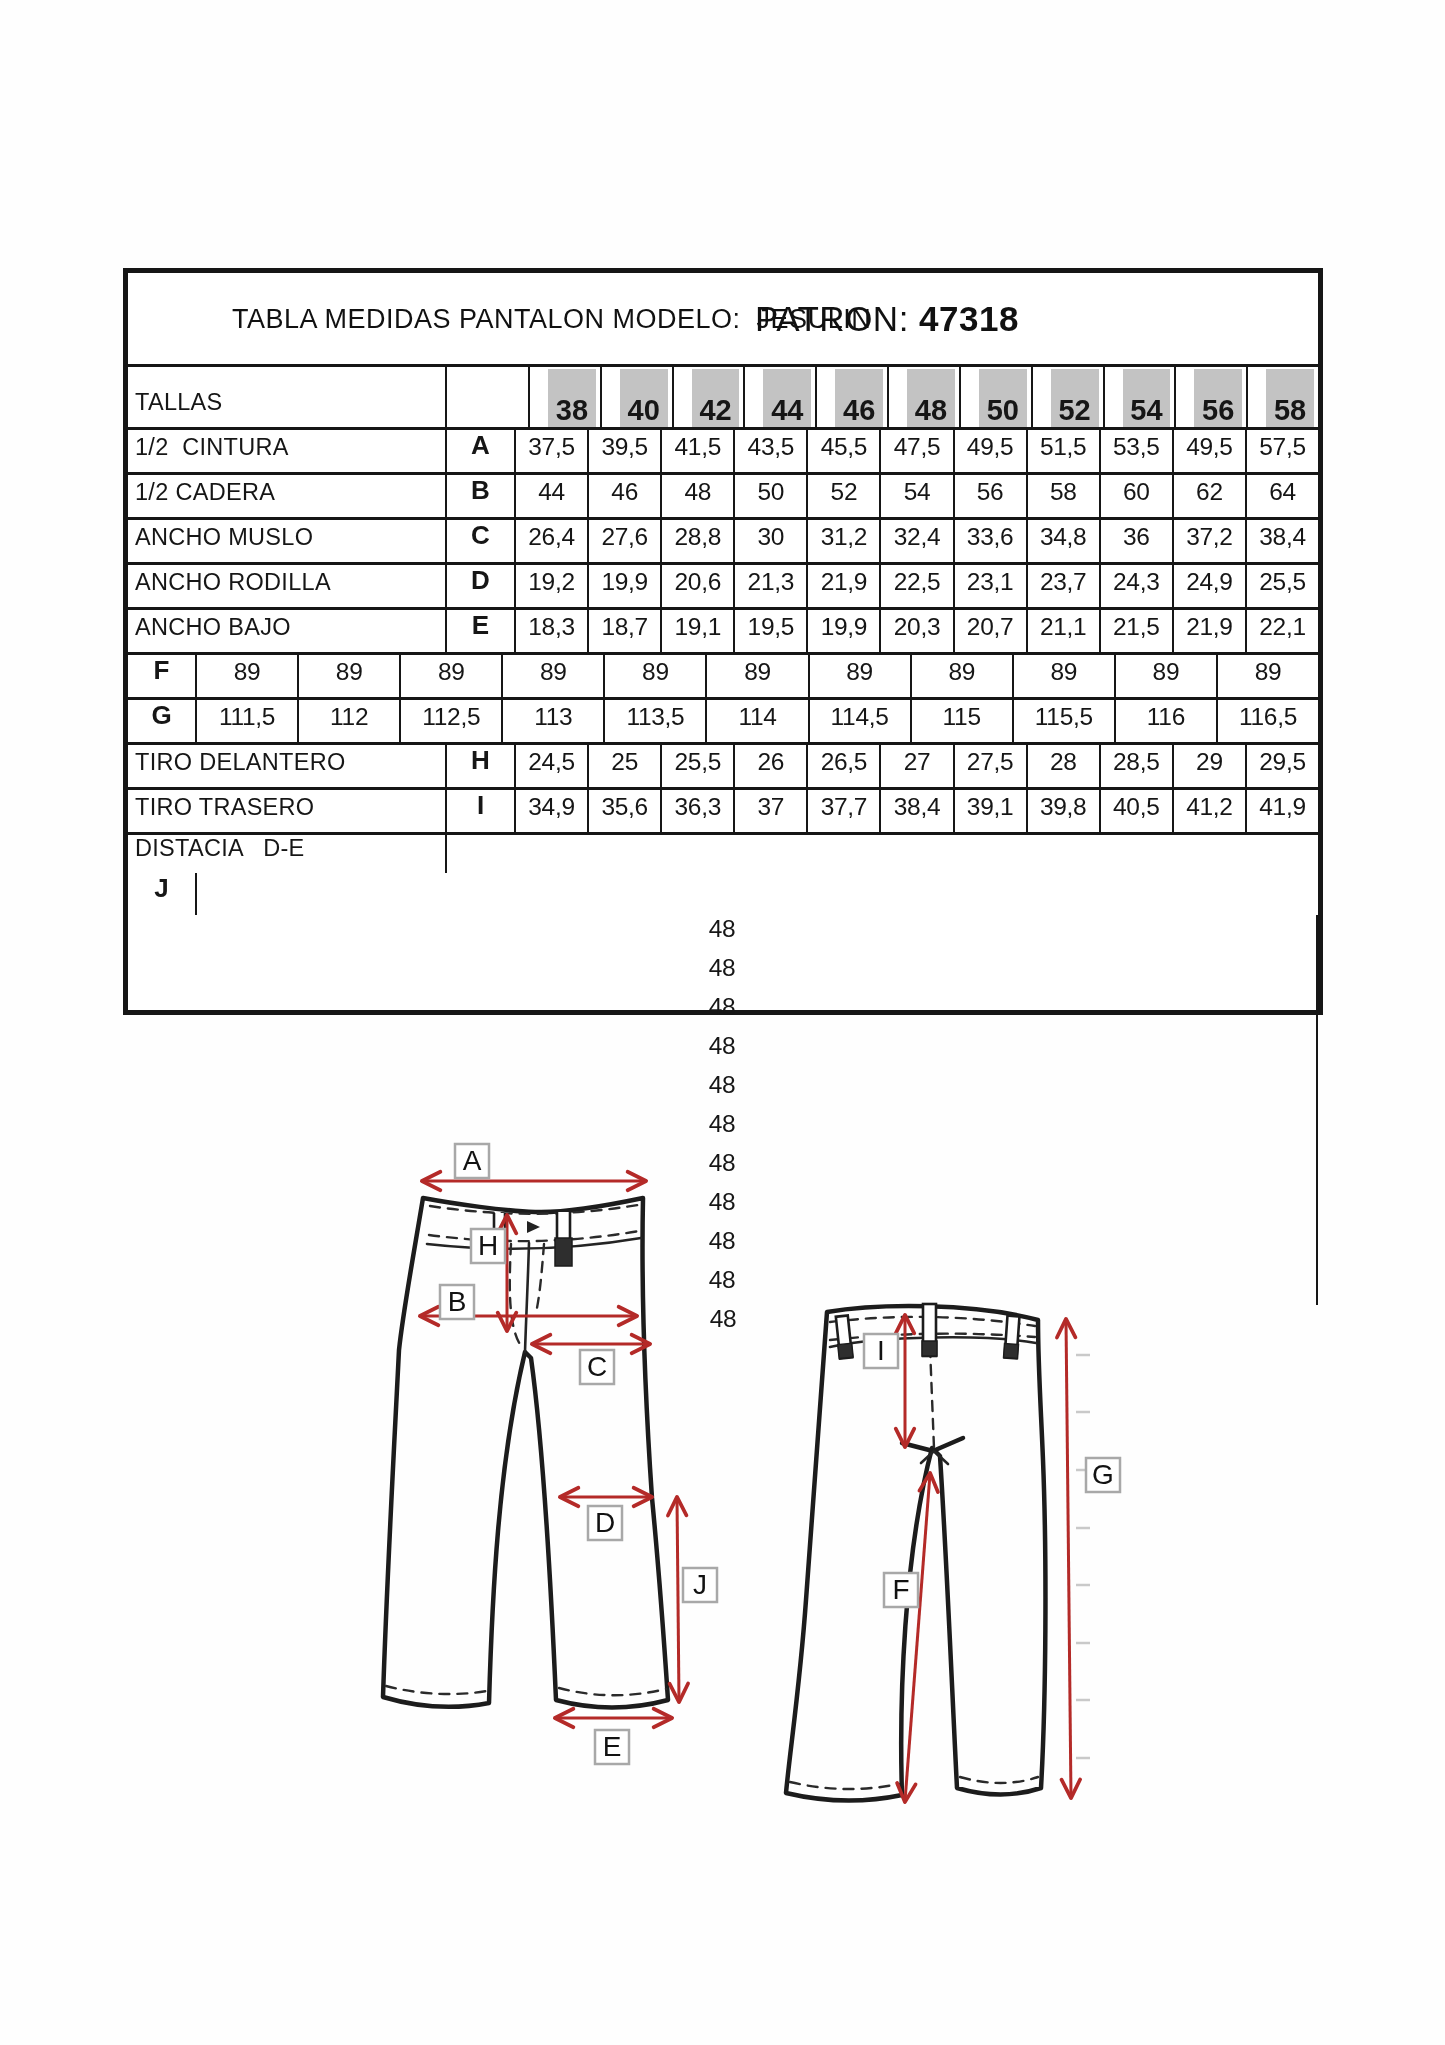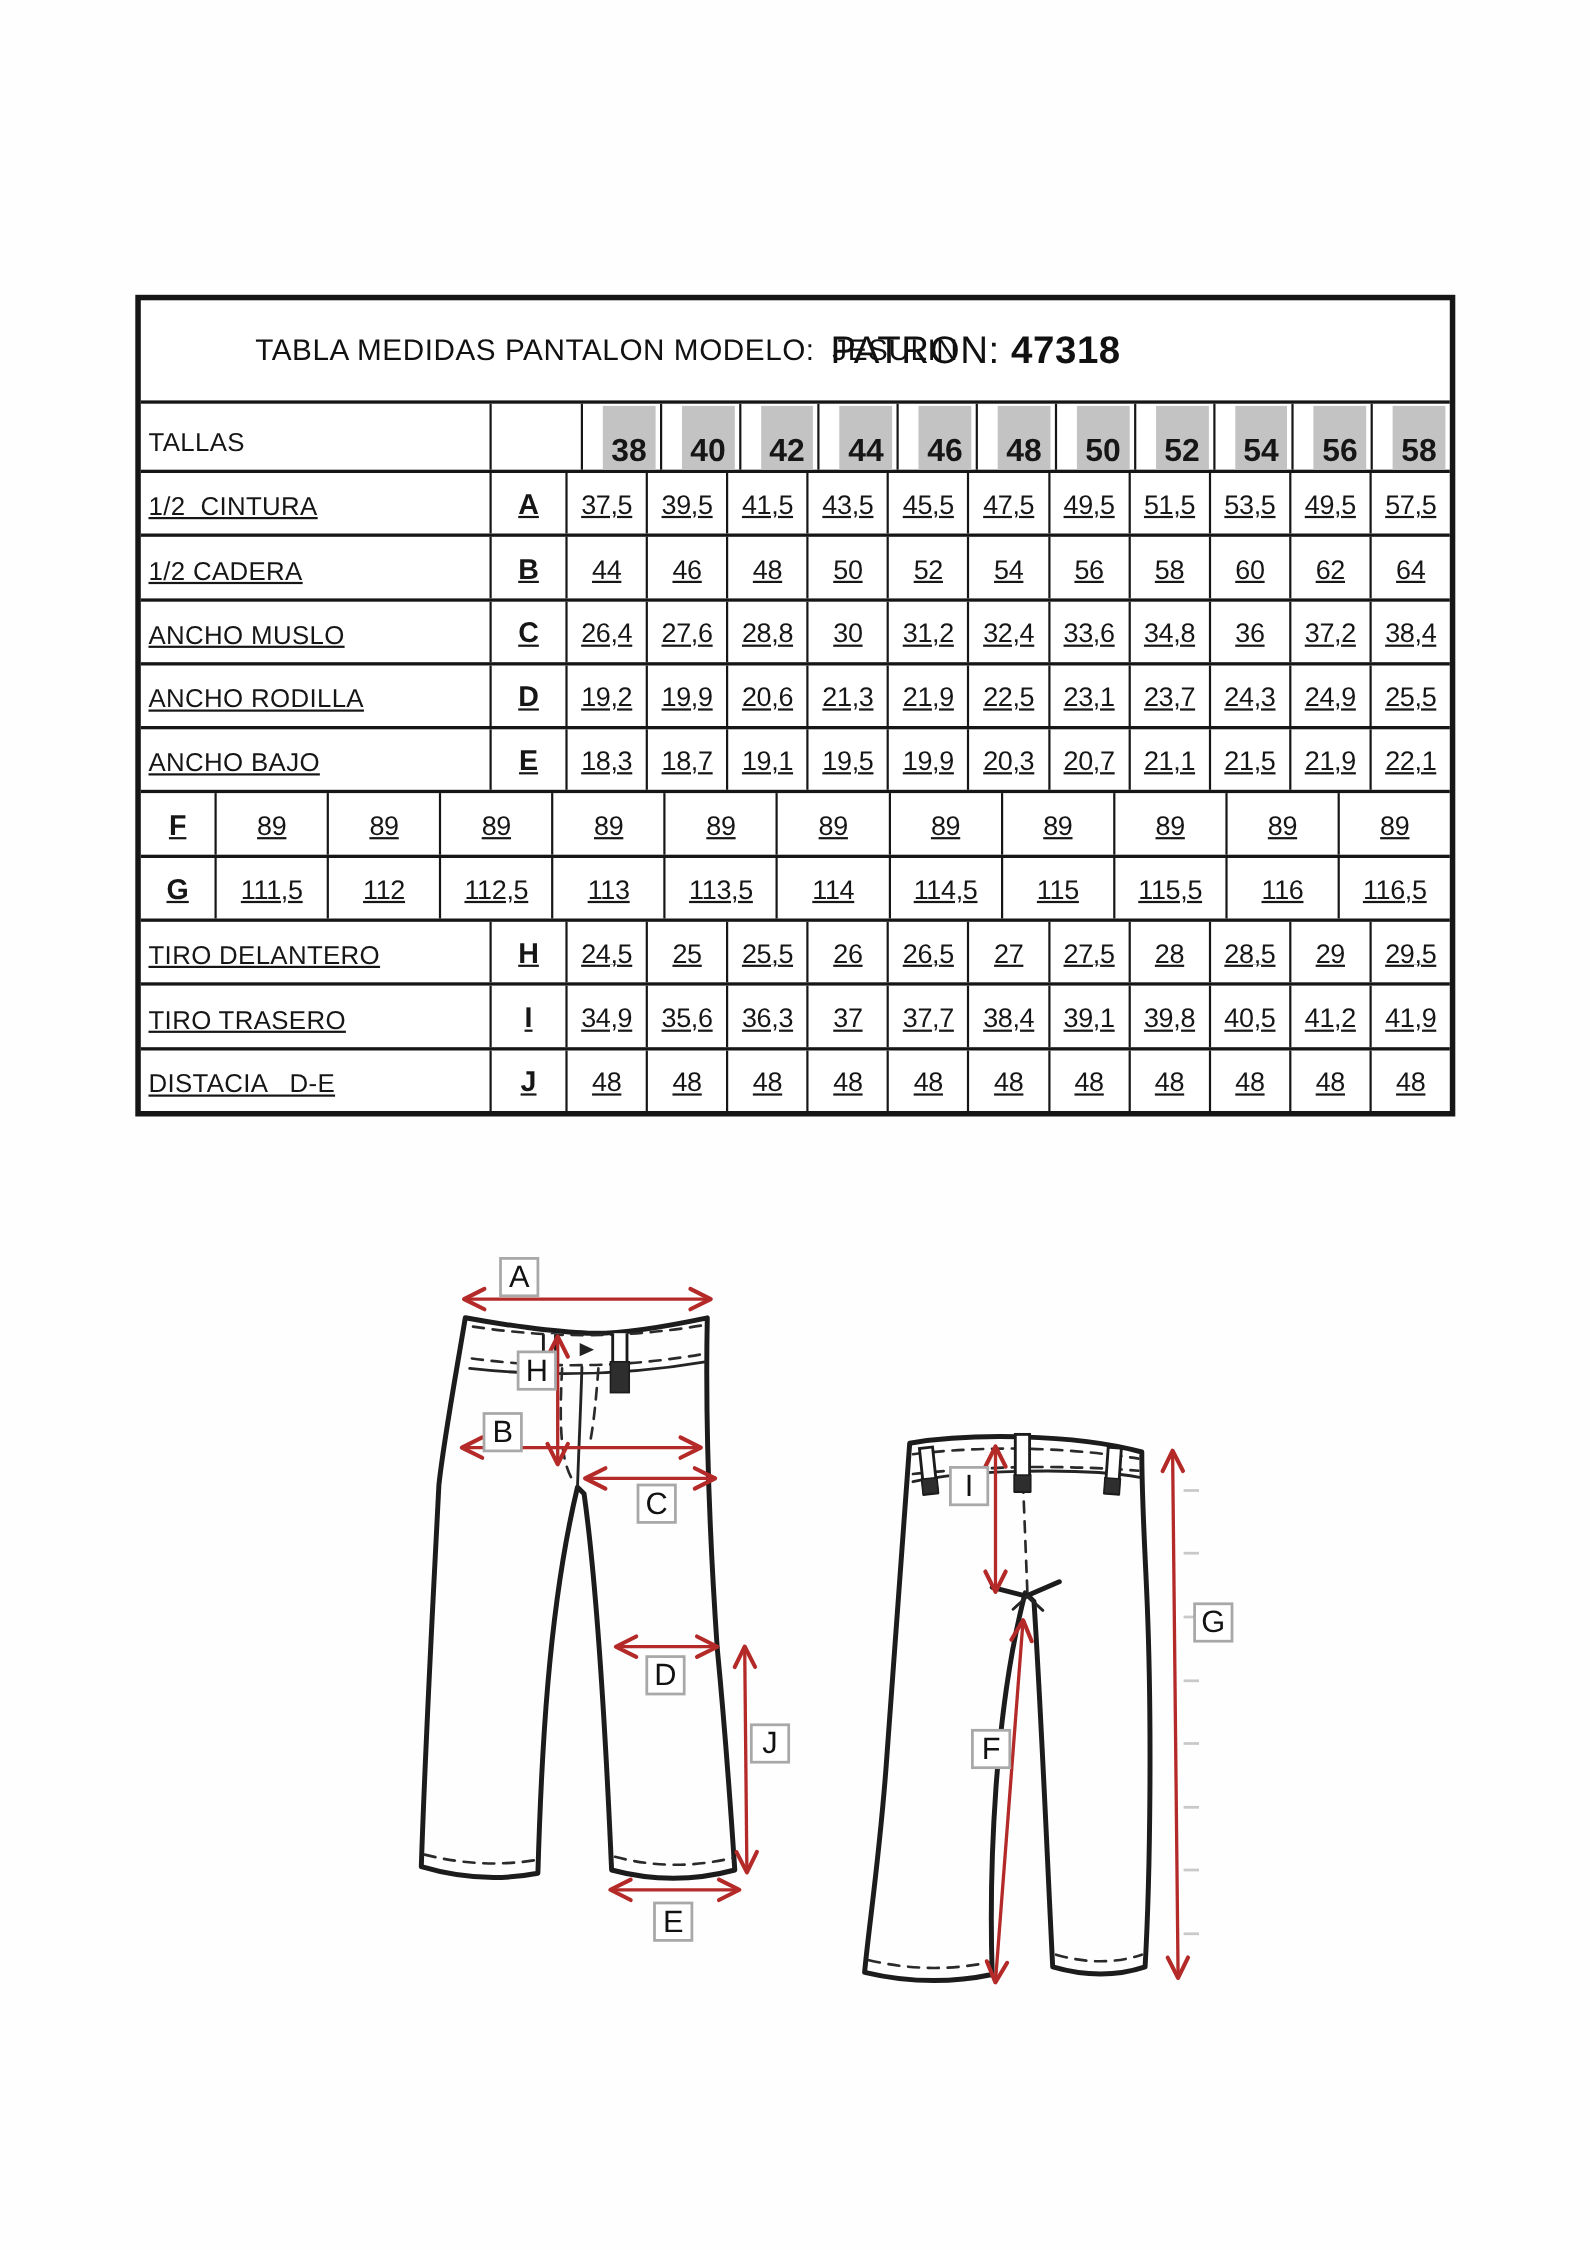--- a/index.html
+++ b/index.html
@@ -27,23 +27,23 @@
     font-size:27px;letter-spacing:.5px;white-space:pre;color:#111;
   }
   .title-patron{
     position:absolute;left:627px;top:50%;transform:translateY(-50%);
     font-size:35px;letter-spacing:.5px;white-space:pre;color:#111;
   }
   .title-patron b{font-weight:bold;}
   .hrow{
     height:63px;flex:none;display:flex;border-bottom:3px solid var(--ink);gap:14px;
   }
-  .rows{flex:1;display:flex;flex-direction:column;text-decoration:underline;}
+  .rows{flex:1;display:flex;flex-direction:column;}
   .trow{flex:1;display:flex;border-bottom:3px solid var(--ink);}
-  .trow:last-child{border-bottom:none;}
+  .trow:last-child{border-bottom:none;flex-direction:column;}
   .cell{position:relative;display:flex;align-items:flex-end;}
   .label-cell{
     width:319px;flex:none;border-right:2px solid var(--ink);
     padding:0 0 11px 7px;font-size:23.5px;white-space:pre;letter-spacing:.3px;
   }
   .letter-cell{
     width:69px;flex:none;border-right:2px solid var(--ink);
     justify-content:center;padding-bottom:11px;font-weight:bold;font-size:26px;
   }
   .val-cell{

